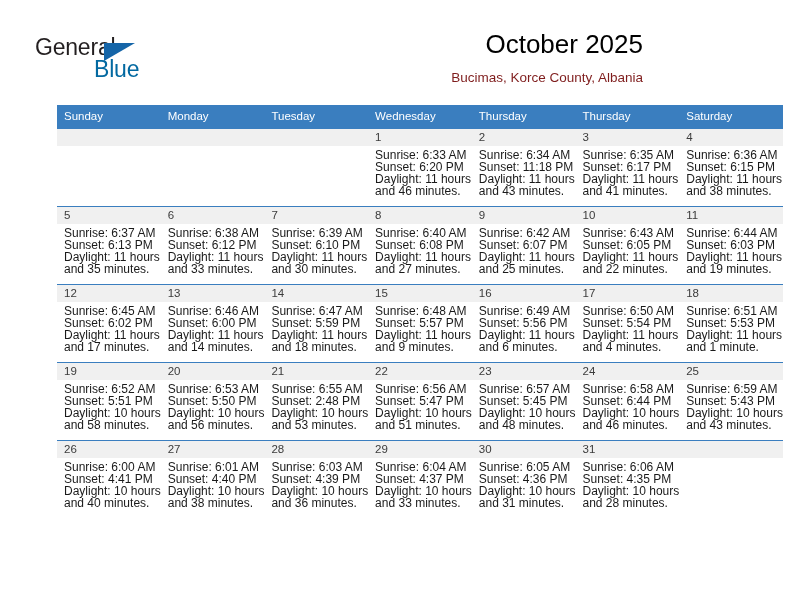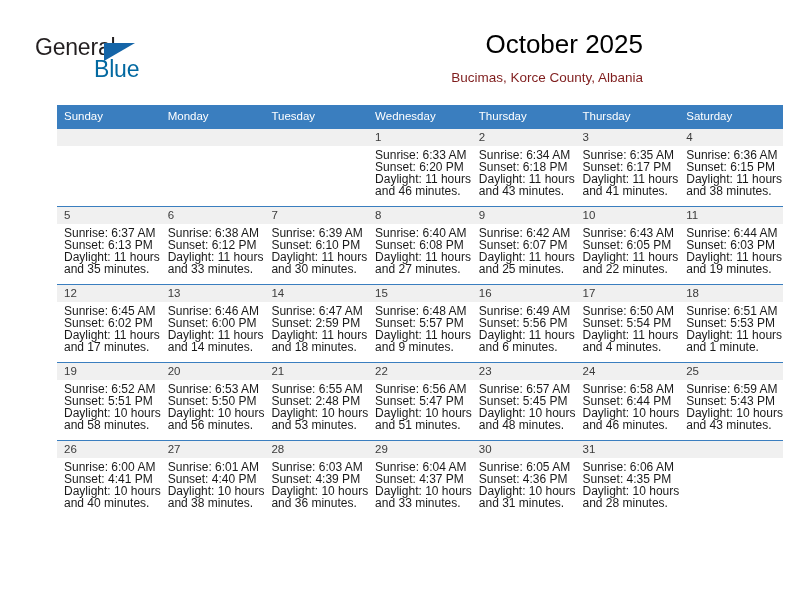--- a/index.html
+++ b/index.html
@@ -205,21 +205,21 @@
                 <div>Daylight: 11 hours</div>
                 <div>and 46 minutes.</div>
               </div>
             </div>
           </td>
           <td>
             <div class="cell">
               <div class="daynum-band">2</div>
               <div class="info">
                 <div>Sunrise: 6:34 AM</div>
-                <div>Sunset: 6:18 PM</div>
+                <div>Sunset: 11:18 PM</div>
                 <div>Daylight: 11 hours</div>
                 <div>and 43 minutes.</div>
               </div>
             </div>
           </td>
           <td>
             <div class="cell">
               <div class="daynum-band">3</div>
               <div class="info">
                 <div>Sunrise: 6:35 AM</div>
@@ -341,21 +341,21 @@
                 <div>Daylight: 11 hours</div>
                 <div>and 14 minutes.</div>
               </div>
             </div>
           </td>
           <td>
             <div class="cell">
               <div class="daynum-band">14</div>
               <div class="info">
                 <div>Sunrise: 6:47 AM</div>
-                <div>Sunset: 2:59 PM</div>
+                <div>Sunset: 5:59 PM</div>
                 <div>Daylight: 11 hours</div>
                 <div>and 18 minutes.</div>
               </div>
             </div>
           </td>
           <td>
             <div class="cell">
               <div class="daynum-band">15</div>
               <div class="info">
                 <div>Sunrise: 6:48 AM</div>

